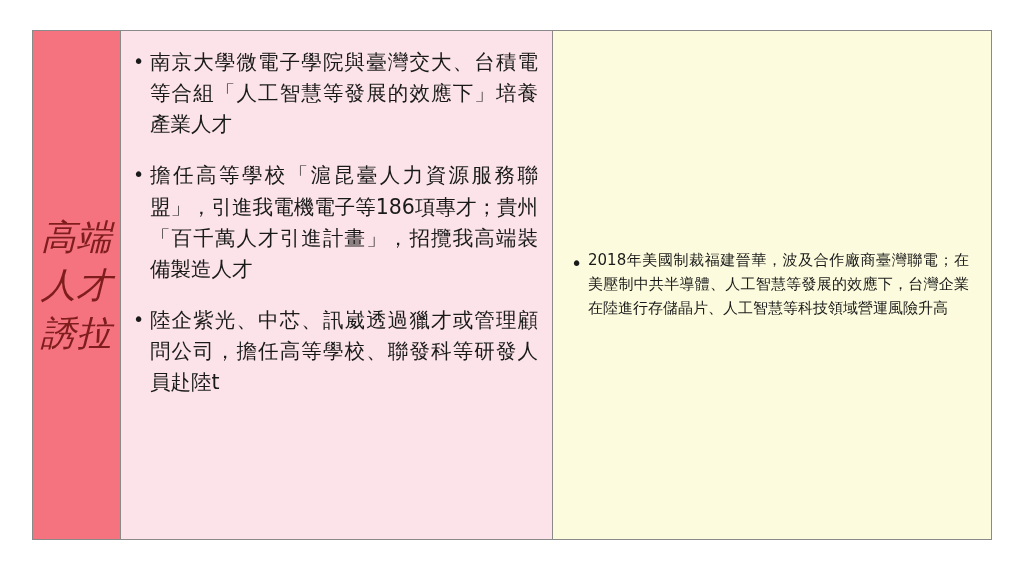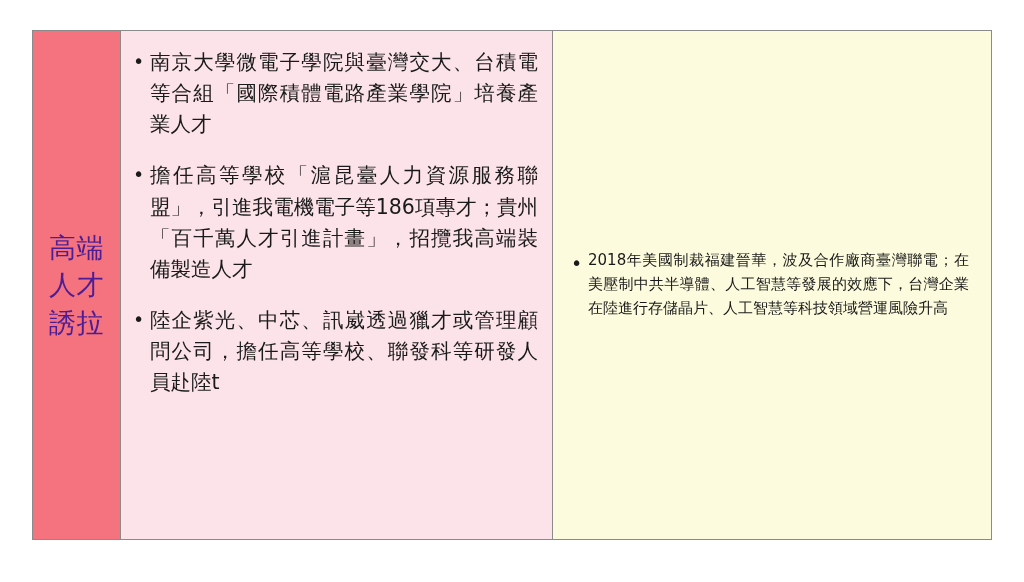--- a/index.html
+++ b/index.html
@@ -30,27 +30,28 @@
   }
   .col-label {
     width: 88px;
     background: #f5737f;
     border-right: 1px solid #8a8a8a;
     display: flex;
     align-items: center;
     justify-content: center;
   }
   .label-text {
-    color: #4c1d95;
-    font-size: 27px;
+    color: #7f1d1d;
+    font-size: 35px;
     line-height: 1.38;
     text-align: center;
     letter-spacing: 0.5px;
     writing-mode: horizontal-tb;
     width: 3em;
+    font-style: italic;
   }
   .col-mid {
     width: 432px;
     background: #fbe3e9;
     border-right: 1px solid #8a8a8a;
     padding: 16px 14px 10px 12px;
     display: flex;
     flex-direction: column;
     justify-content: flex-start;
   }
@@ -99,21 +100,21 @@
 <body>
 
 <div id="table-wrap">
 
   <div class="col col-label">
     <div class="label-text">高端人才誘拉</div>
   </div>
 
   <div class="col col-mid">
     <ul class="bullet-list">
-      <li>南京大學微電子學院與臺灣交大、台積電等合組「國際積體電路產業學院」培養產業人才</li>
+      <li>南京大學微電子學院與臺灣交大、台積電等合組「人工智慧等發展的效應下」培養產業人才</li>
       <li>擔任高等學校「滬昆臺人力資源服務聯盟」，引進我電機電子等186項專才；貴州「百千萬人才引進計畫」，招攬我高端裝備製造人才</li>
       <li>陸企紫光、中芯、訊崴透過獵才或管理顧問公司，擔任高等學校、聯發科等研發人員赴陸t</li>
     </ul>
   </div>
 
   <div class="col col-right">
     <ul class="bullet-list">
       <li>2018年美國制裁福建晉華，波及合作廠商臺灣聯電；在美壓制中共半導體、人工智慧等發展的效應下，台灣企業在陸進行存儲晶片、人工智慧等科技領域營運風險升高</li>
     </ul>
   </div>

